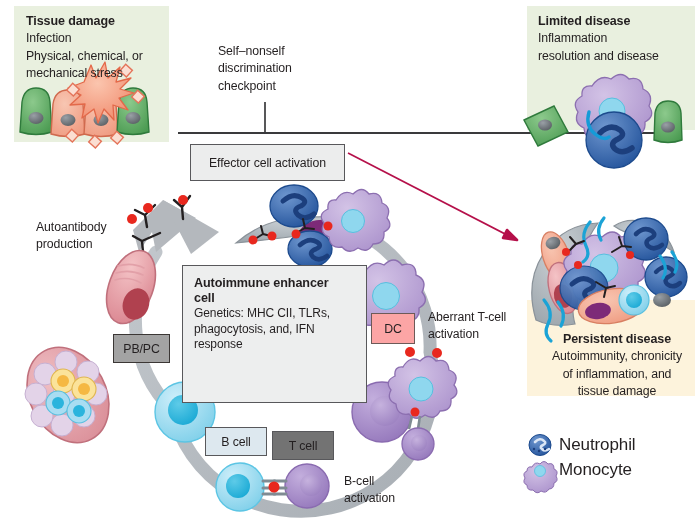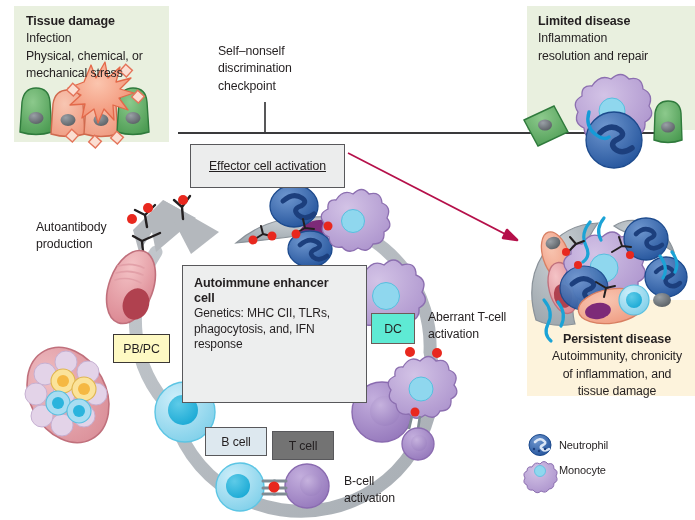--- a/index.html
+++ b/index.html
@@ -16,37 +16,37 @@
   .txt{font-size:12.3px;letter-spacing:-0.1px;}
   .blk{position:absolute;line-height:15.4px;}
 
   
   .lbox{position:absolute;border:1.4px solid #58585b;
         display:flex;align-items:center;justify-content:center;
         font-size:12.3px;box-sizing:border-box;letter-spacing:-0.1px;}
   .lbox-gray{background:#eceded;}
   .lbox-blue{background:#dde8ef;}
   .lbox-pinkish{background:#737373;}
-  .lbox-dc{background:#5eead4;border-color:#6d5a58;}
-  .lbox-pbpc{background:#fef9c3;border-color:#3b3735;}
+  .lbox-dc{background:#fca5a5;border-color:#6d5a58;}
+  .lbox-pbpc{background:#a3a3a3;border-color:#3b3735;}
 
   
   #enhancer-box{position:absolute;left:182px;top:265px;width:185px;height:138px;
       background:#edeeee;border:1.5px solid #58585b;box-sizing:border-box;
       padding:10px 11px 0 11px;}
   #enhancer-box .ttl{font-size:12.6px;line-height:15.2px;display:block;}
   #enhancer-box .txt{font-size:12px;line-height:15.2px;display:block;}
 
   svg{position:absolute;left:0;top:0;overflow:visible;}
 
   
   #legend{position:absolute;left:527px;top:432px;width:160px;}
   .leg-row{display:flex;align-items:center;height:25px;}
   .leg-ico{width:28px;height:24px;position:relative;flex:0 0 28px;}
-  .leg-lbl{font-size:11px;margin-left:4px;letter-spacing:-0.1px;}
+  .leg-lbl{font-size:17px;margin-left:4px;letter-spacing:-0.1px;}
 </style>
 </head>
 <body>
 
 <div id="stage">
 
   <div class="panel panel-green" style="left:14px;top:6px;width:155px;height:136px;"></div>
   <div class="panel panel-green" style="left:527px;top:6px;width:168px;height:124px;"></div>
   <div class="panel panel-cream" style="left:527px;top:300px;width:168px;height:96px;"></div>
 
@@ -324,21 +324,21 @@
 
   <div class="blk" style="left:218px;top:42px;width:140px;">
     <span class="txt">Self–nonself</span><br>
     <span class="txt">discrimination</span><br>
     <span class="txt">checkpoint</span>
   </div>
 
   <div class="blk" style="left:538px;top:12px;width:155px;">
     <span class="ttl">Limited disease</span><br>
     <span class="txt">Inflammation</span><br>
-    <span class="txt">resolution and repair</span>
+    <span class="txt">resolution and disease</span>
   </div>
 
   <div class="blk" style="left:538px;top:330px;width:158px;text-align:center;">
     <span class="ttl">Persistent disease</span><br>
     <span class="txt">Autoimmunity, chronicity</span><br>
     <span class="txt">of inflammation, and</span><br>
     <span class="txt">tissue damage</span>
   </div>
 
   <div class="blk" style="left:36px;top:218px;width:110px;">
@@ -350,21 +350,21 @@
   <div class="blk" style="left:344px;top:472px;width:90px;">
     <span class="txt">B-cell</span><br>
     <span class="txt">activation</span>
   </div>
 
   <div class="blk" style="left:428px;top:308px;width:110px;">
     <span class="txt">Aberrant T-cell</span><br>
     <span class="txt">activation</span>
   </div>
 
-  <div class="lbox lbox-gray" style="left:190px;top:144px;width:155px;height:44px;text-decoration:underline;">
+  <div class="lbox lbox-gray" style="left:190px;top:144px;width:155px;height:37px;">
     <span>Effector cell activation</span>
   </div>
 
   <div id="enhancer-box">
     <span class="ttl">Autoimmune enhancer</span>
     <span class="ttl">cell</span>
     <span class="txt">Genetics: MHC CII, TLRs,</span>
     <span class="txt">phagocytosis, and, IFN</span>
     <span class="txt">response</span>
   </div>

